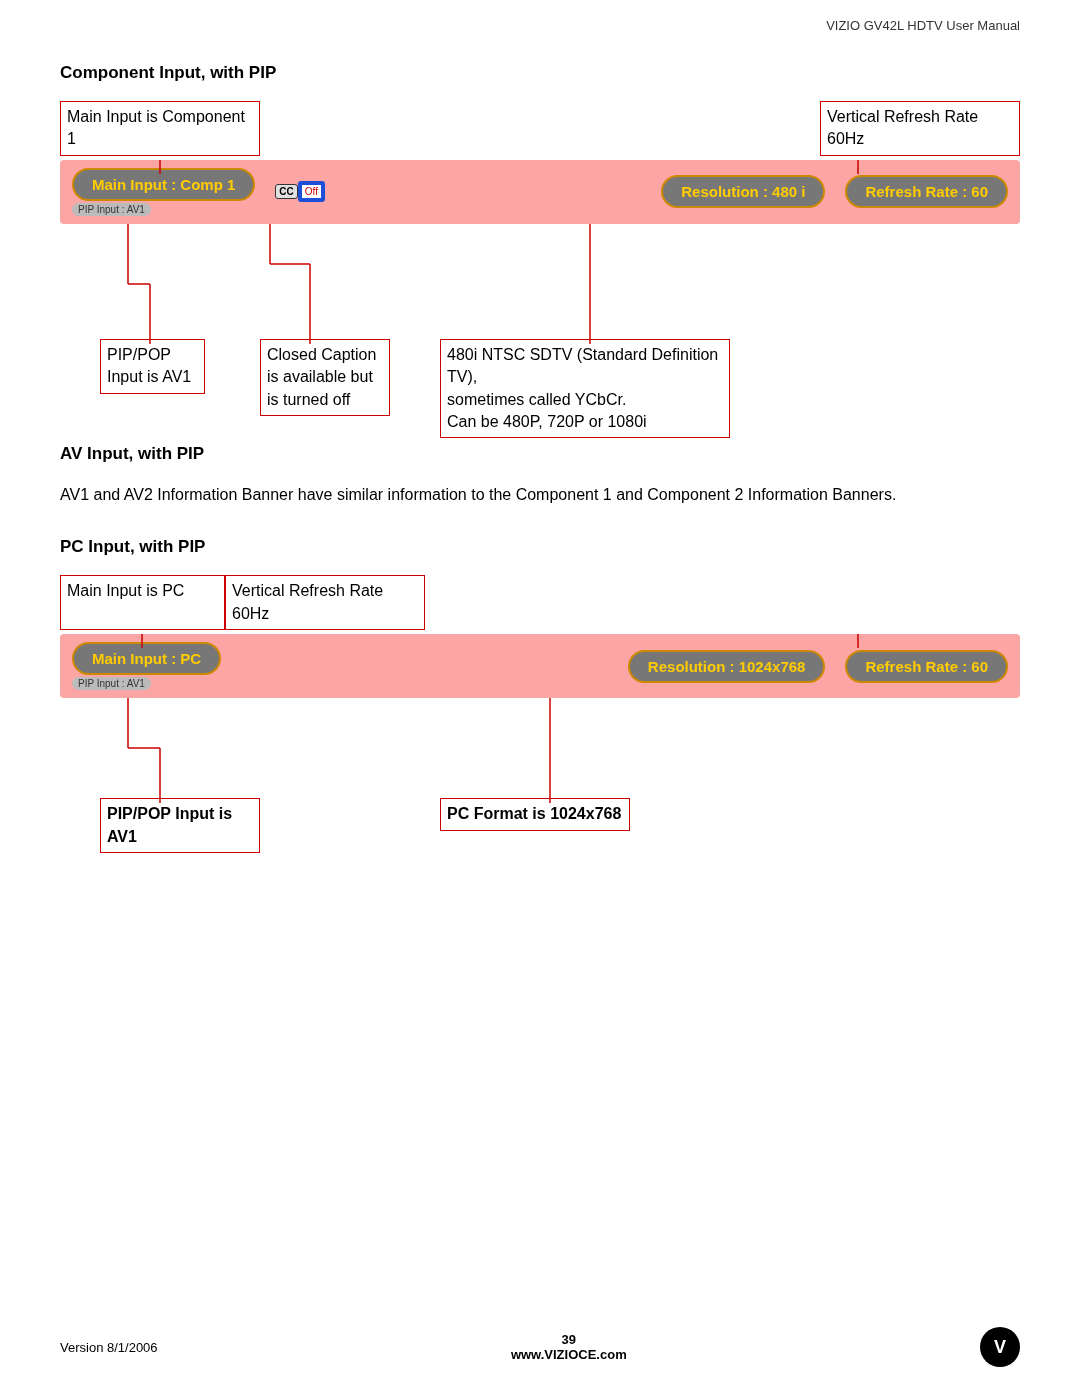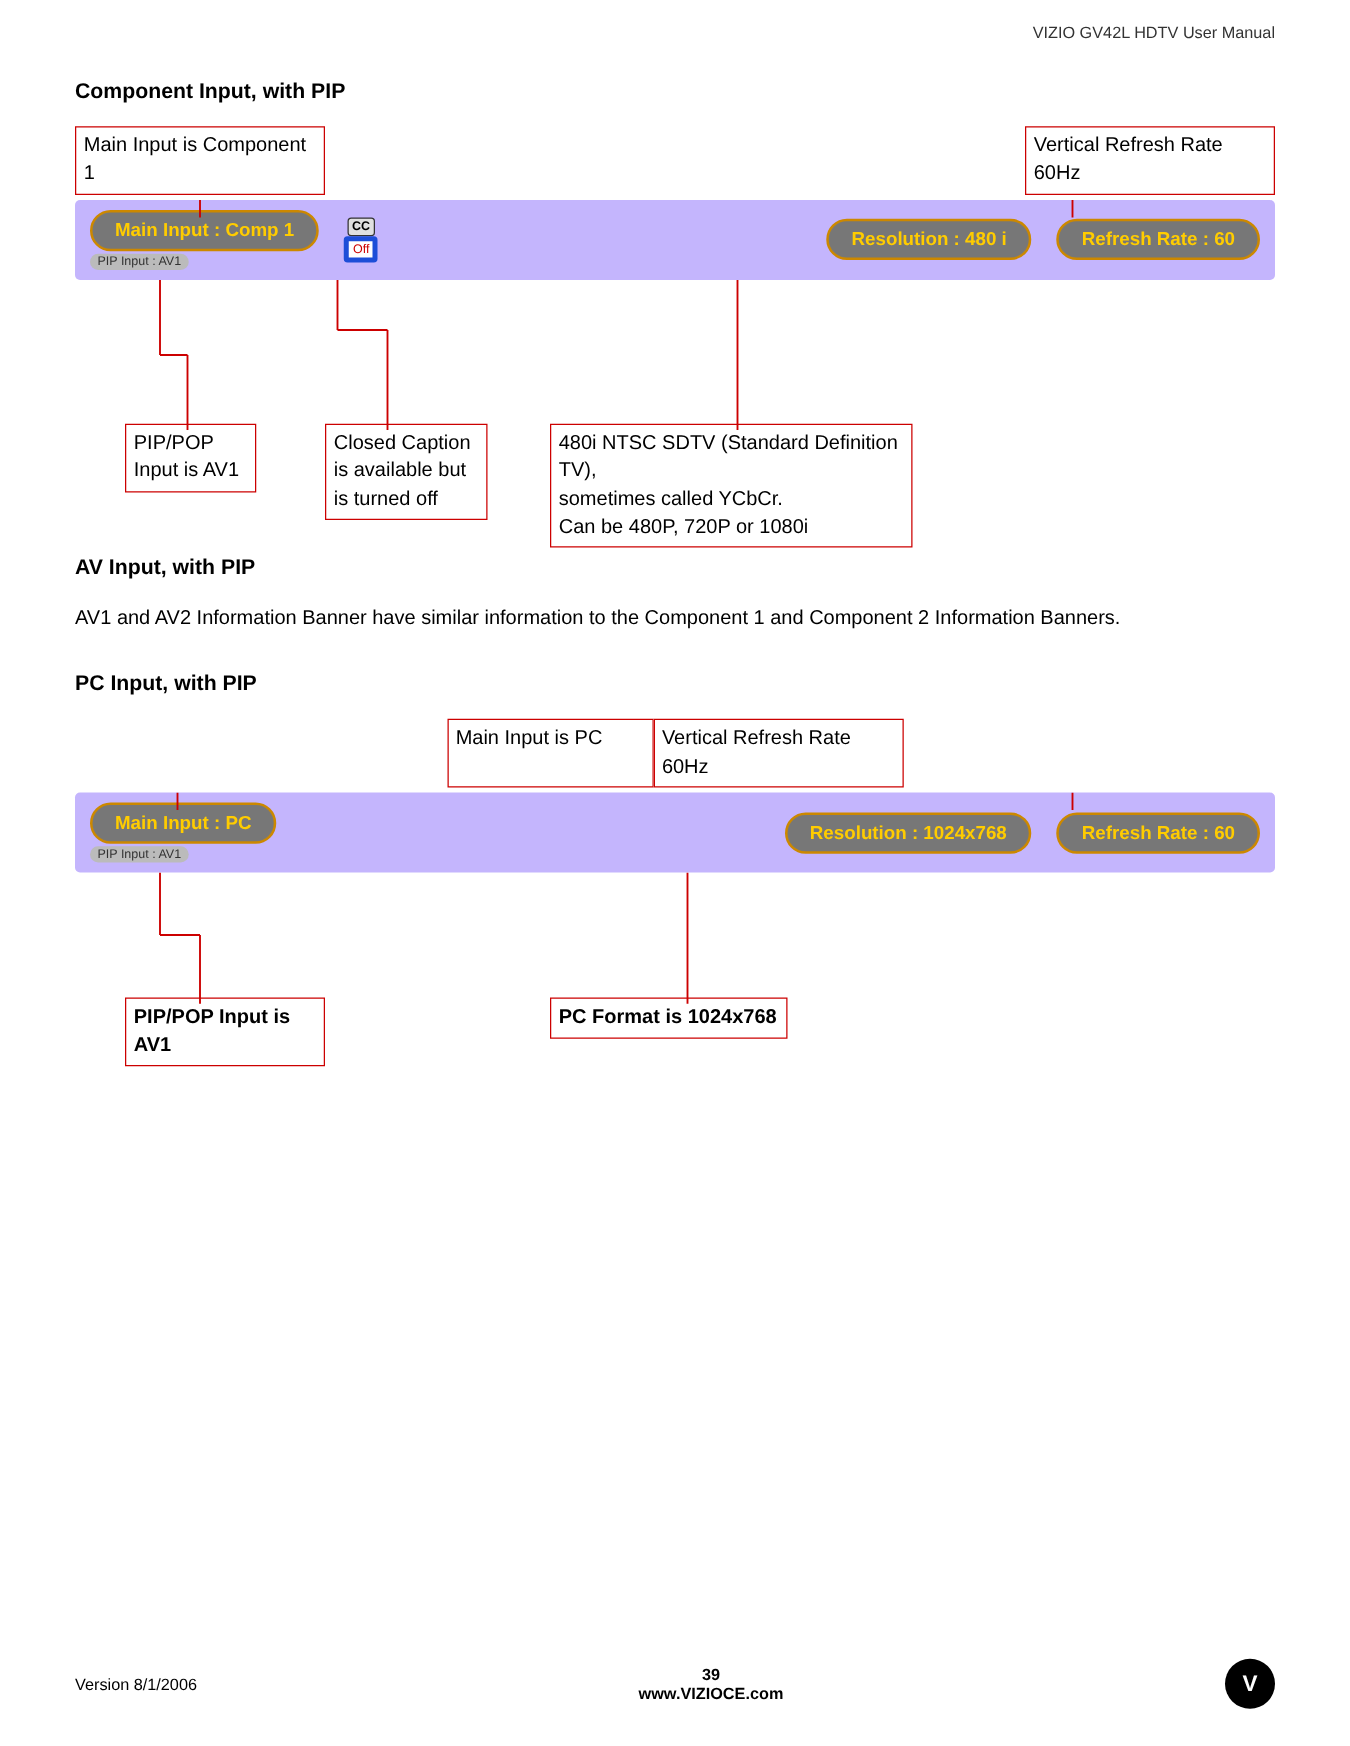--- a/index.html
+++ b/index.html
@@ -25,21 +25,21 @@
     }
 
     .section-title {
       font-size: 17px;
       font-weight: bold;
       margin-bottom: 18px;
     }
 
     
     .tv-banner {
-      background: #c4b5fd;
+      background: #fca5a5;
       border-radius: 4px;
       padding: 8px 12px;
       display: flex;
       align-items: center;
       gap: 10px;
       position: relative;
       z-index: 2;
     }
 
     .banner-item {
@@ -160,21 +160,21 @@
         <line x1="100" y1="0" x2="100" y2="14" stroke="#cc0000" stroke-width="1.5"></line>
 
         <line x1="798" y1="0" x2="798" y2="14" stroke="#cc0000" stroke-width="1.5"></line>
       </svg>
 
       <div class="tv-banner" style="margin-bottom:0;">
         <div style="display:flex;flex-direction:column;align-items:flex-start;">
           <div class="banner-item yellow-text">Main Input : Comp 1</div>
           <div class="pip-label">PIP Input : AV1</div>
         </div>
-        <div style="display:flex;flex-direction:column;align-items:center;margin-left:10px;">
+        <div style="display:flex;flex-direction:row;align-items:center;margin-left:10px;">
           <span class="cc-badge">CC</span>
           <span class="off-badge">Off</span>
         </div>
         <div style="flex:1;"></div>
         <div class="banner-item yellow-text" style="margin-right:10px;">Resolution : 480 i</div>
         <div class="banner-item yellow-text">Refresh Rate : 60</div>
       </div>
     </div>
 
     <div style="position:relative; height:190px;">
@@ -207,21 +207,21 @@
 
   <div style="margin-bottom: 30px;">
     <div class="section-title">AV Input, with PIP</div>
     <p class="section-body-text">AV1  and  AV2  Information  Banner  have  similar  information  to  the  Component  1  and  Component  2 Information Banners.</p>
   </div>
 
   <div class="section-title">PC Input, with PIP</div>
 
   <div class="full-diagram">
 
-    <div style="display:flex; justify-content:center; margin-bottom:4px; position:relative;">
+    <div style="display:flex; justify-content:flex-start; margin-bottom:4px; position:relative;">
       <div class="annot-box" style="position:relative; left:0; top:0; width:165px;">
         <span>Main Input is PC</span>
       </div>
       <div class="annot-box" style="position:relative; right:0; top:0; width:200px;">
         <span>Vertical Refresh Rate 60Hz</span>
       </div>
     </div>
 
     <div style="position:relative;">
       <svg style="position:absolute;top:0;left:0;width:100%;height:100%;pointer-events:none;z-index:10;">

